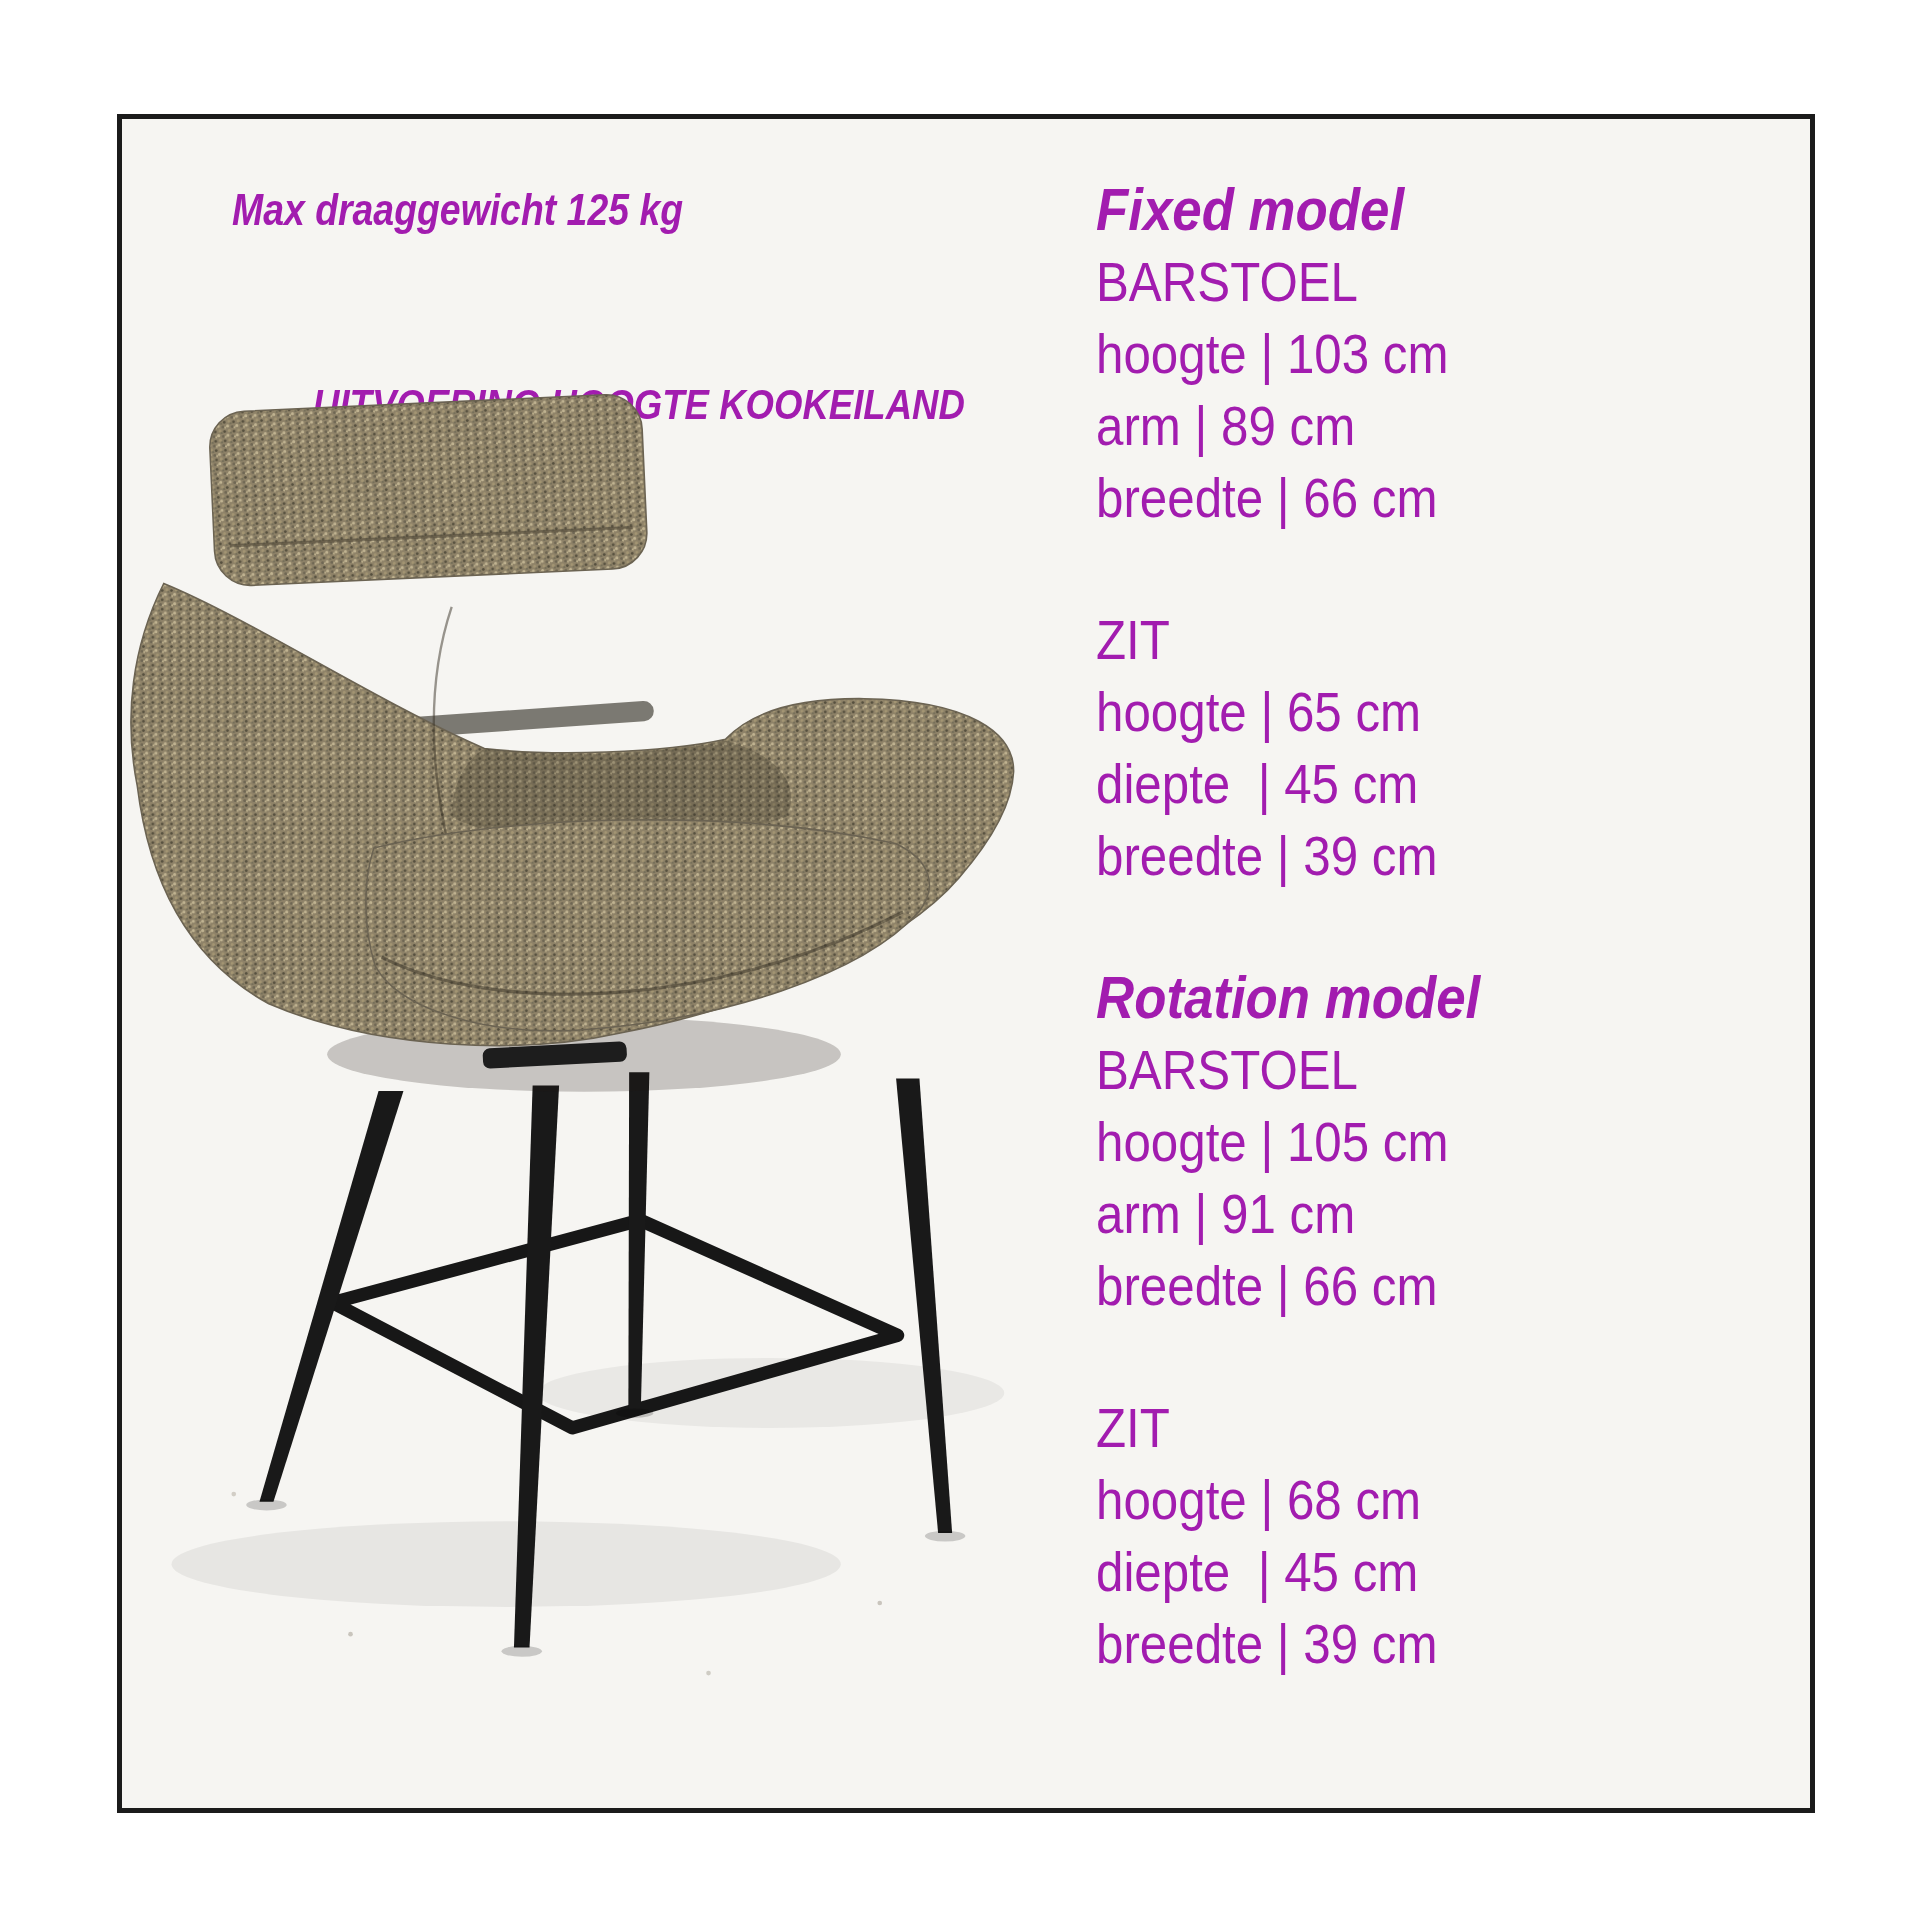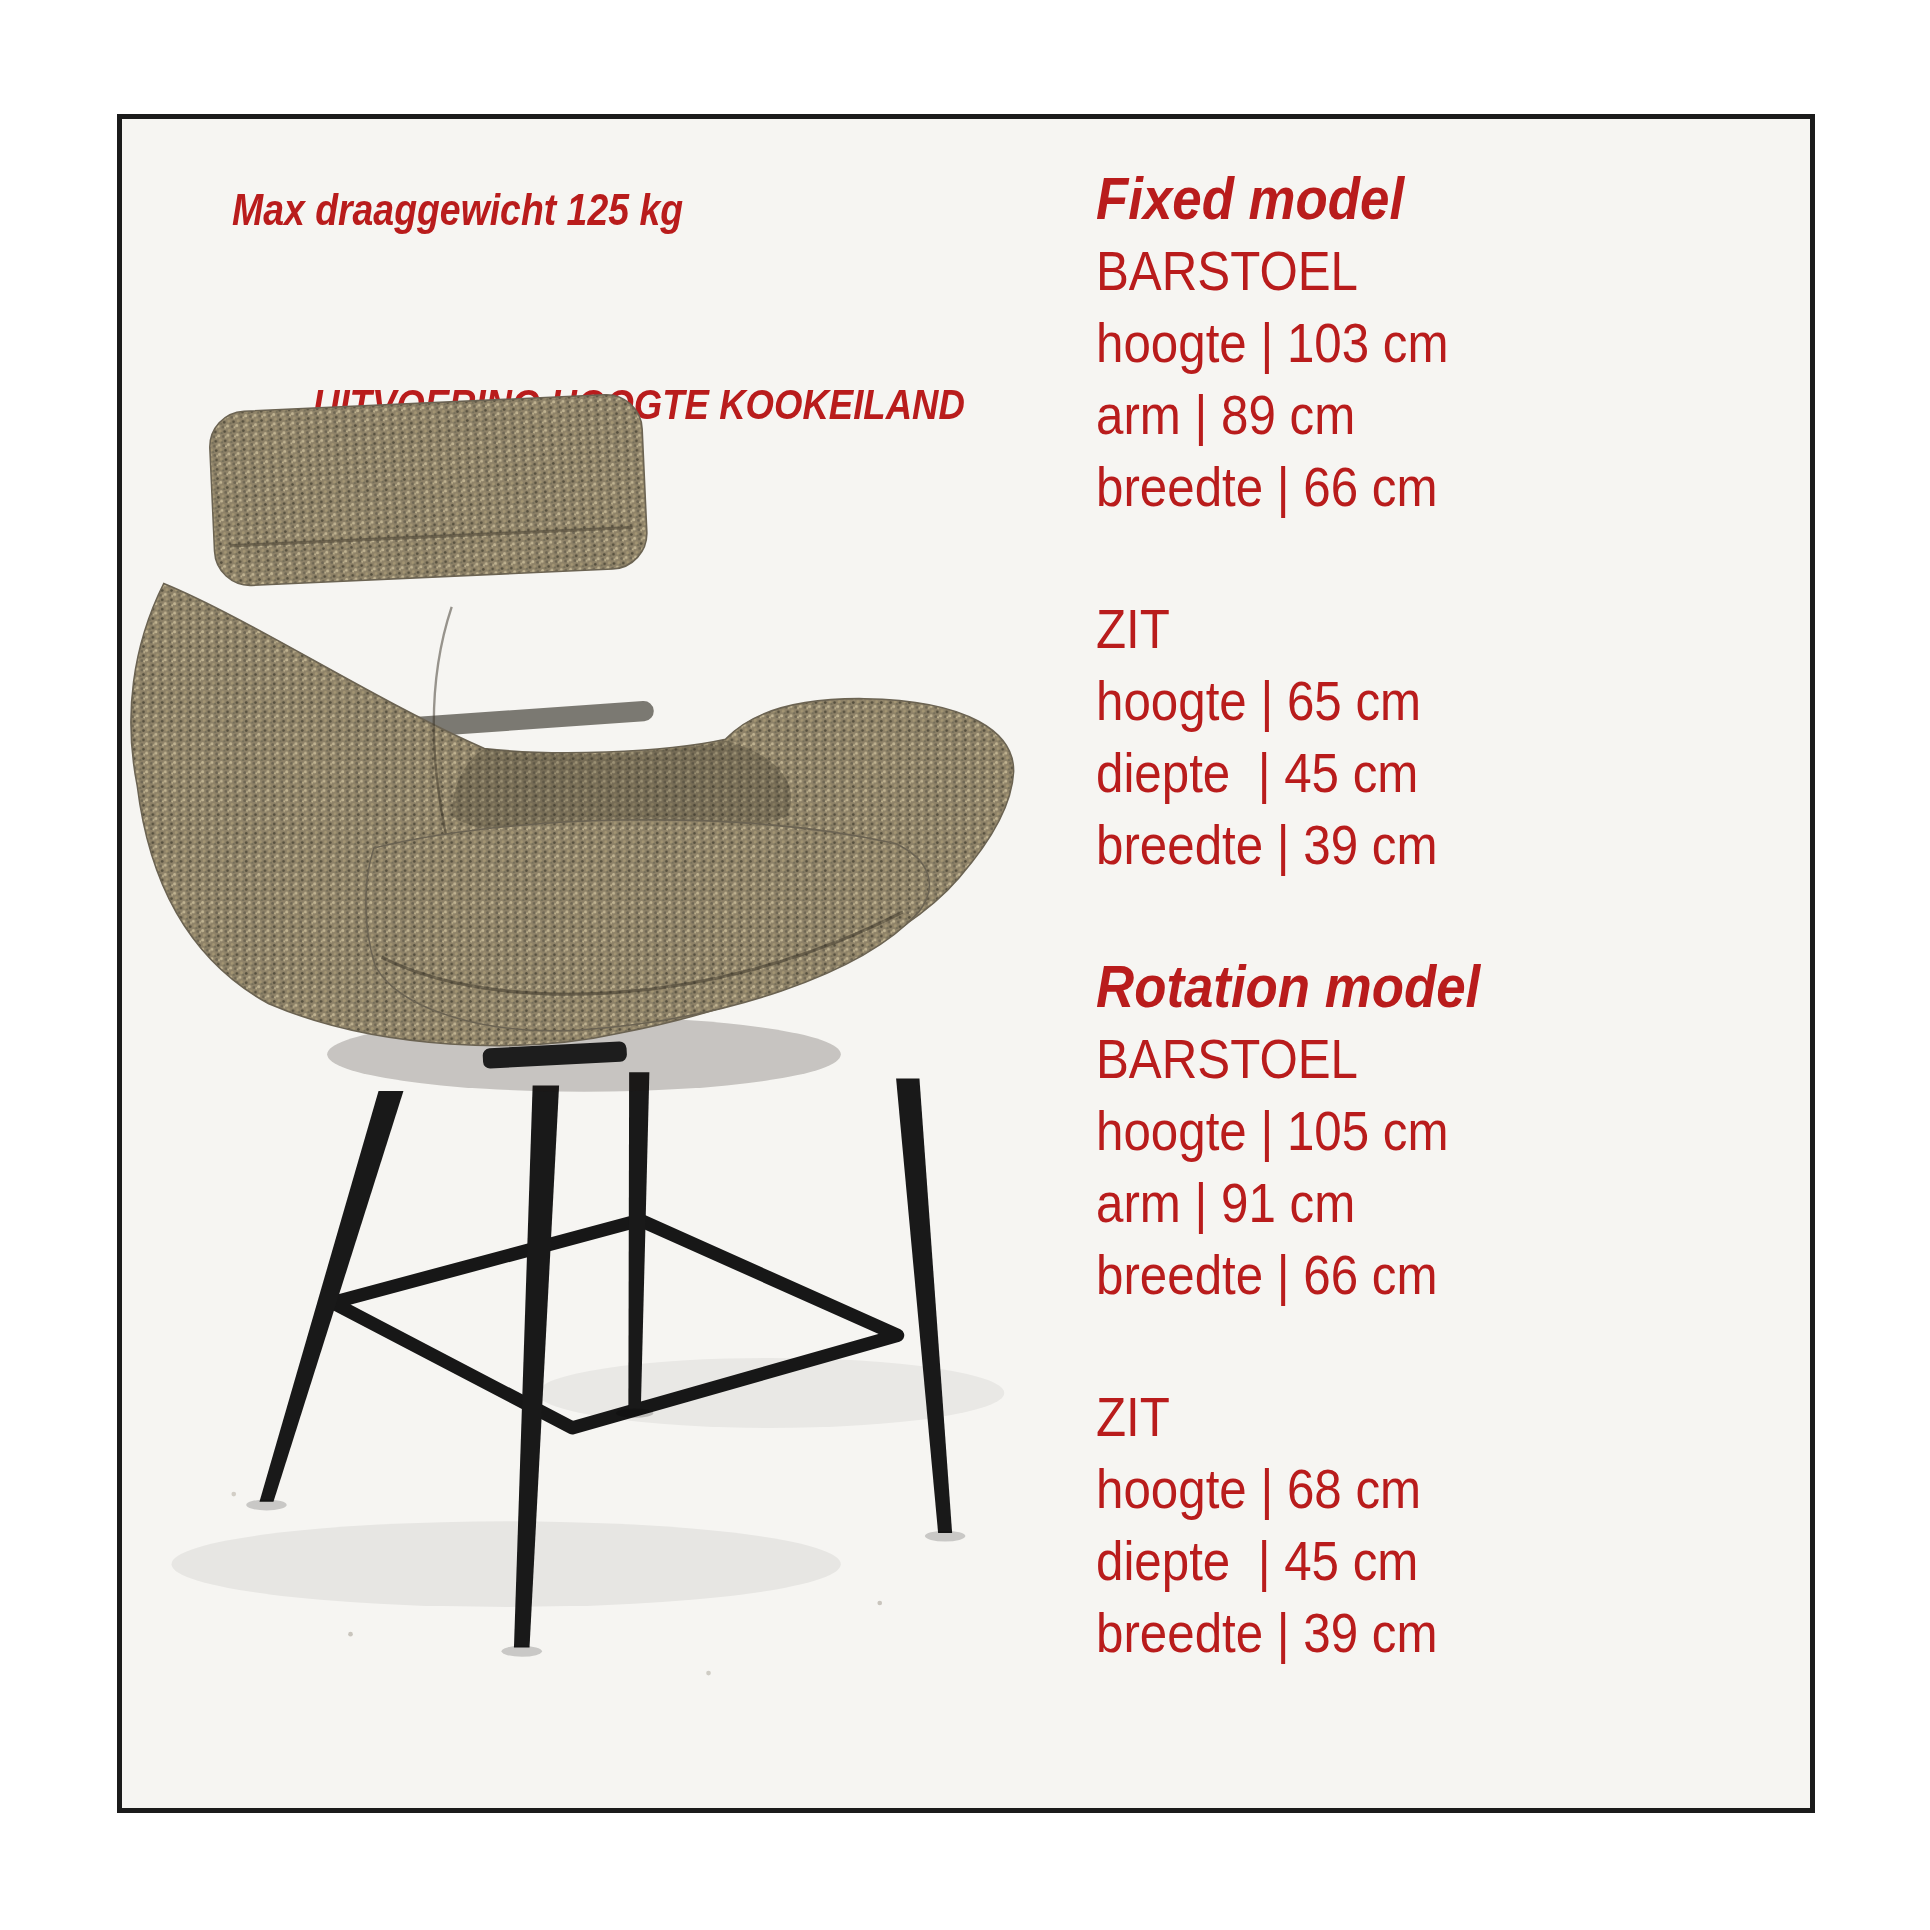--- a/index.html
+++ b/index.html
@@ -1,37 +1,37 @@
 <!DOCTYPE html>
 <html style="font-size:12.5px"><head>
 <meta charset="utf-8">
 <style>
   html,body { margin:0; padding:0; }
   .canvas {
     position:relative; width:1930px; height:1930px;
     background:#ffffff; overflow:hidden;
-    font-family:"Liberation Sans", sans-serif; color:#b91c1c;
+    font-family:"Liberation Sans", sans-serif; color:#a21caf;
   }
   .frame {
     position:absolute; left:117px; top:114px; width:1698px; height:1699px;
     border:5.4px solid #1b1b1b; background:#f6f5f2; box-sizing:border-box;
   }
   .ann-max {
     position:absolute; left:232px; top:185px;
     font-size:44px; font-weight:bold; font-style:italic;
     transform:scaleX(0.85); transform-origin:0 0; white-space:pre;
   }
   .ann-variant {
     position:absolute; left:313px; top:277px;
     font-size:43px; font-weight:bold; font-style:italic; line-height:51px;
     transform:scaleX(0.85); transform-origin:0 0; white-space:pre;
   }
   .photo { position:absolute; left:117px; top:350px; width:934px; height:1362px; }
   .spec-col { position:absolute; left:1096px; top:163px; width:763px; }
-  .spec-section { margin:0 0 70px 0; }
+  .spec-section { margin:11px 0 70px 0; }
   .spec-heading {
     font-size:60px; font-weight:bold; font-style:italic;
     height:72px; line-height:72px; white-space:pre;
     transform:scaleX(0.88); transform-origin:0 0;
   }
   .spec-line {
     font-size:56px; height:72px; line-height:72px; white-space:pre;
     transform:scaleX(0.88); transform-origin:0 0;
   }
 </style>

